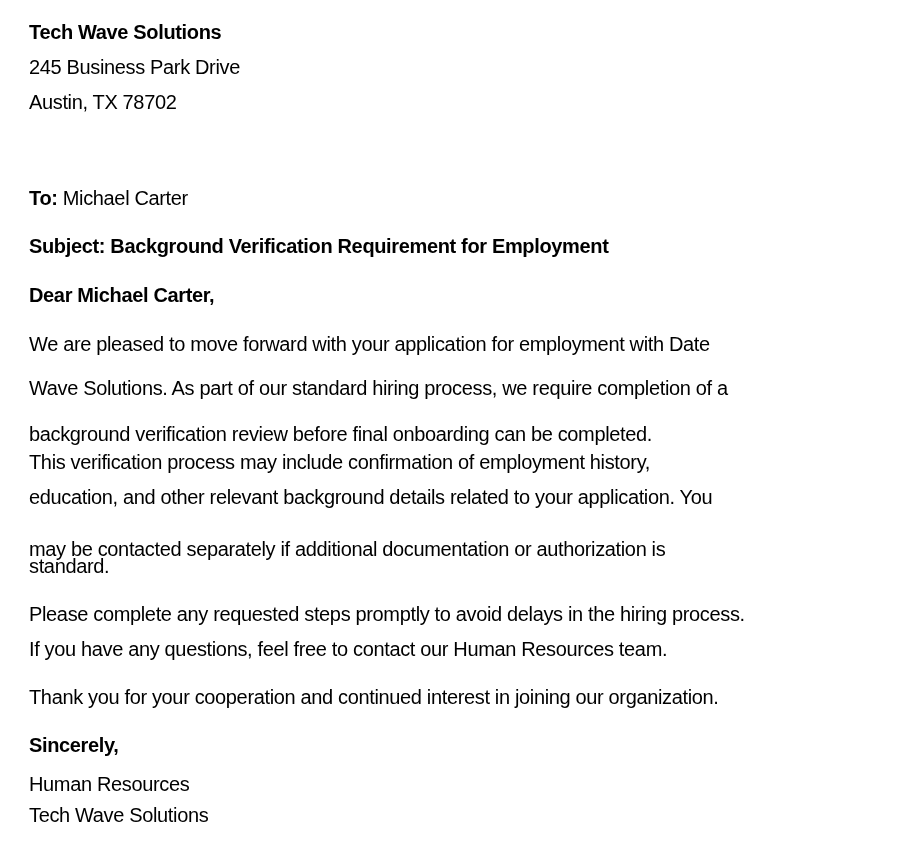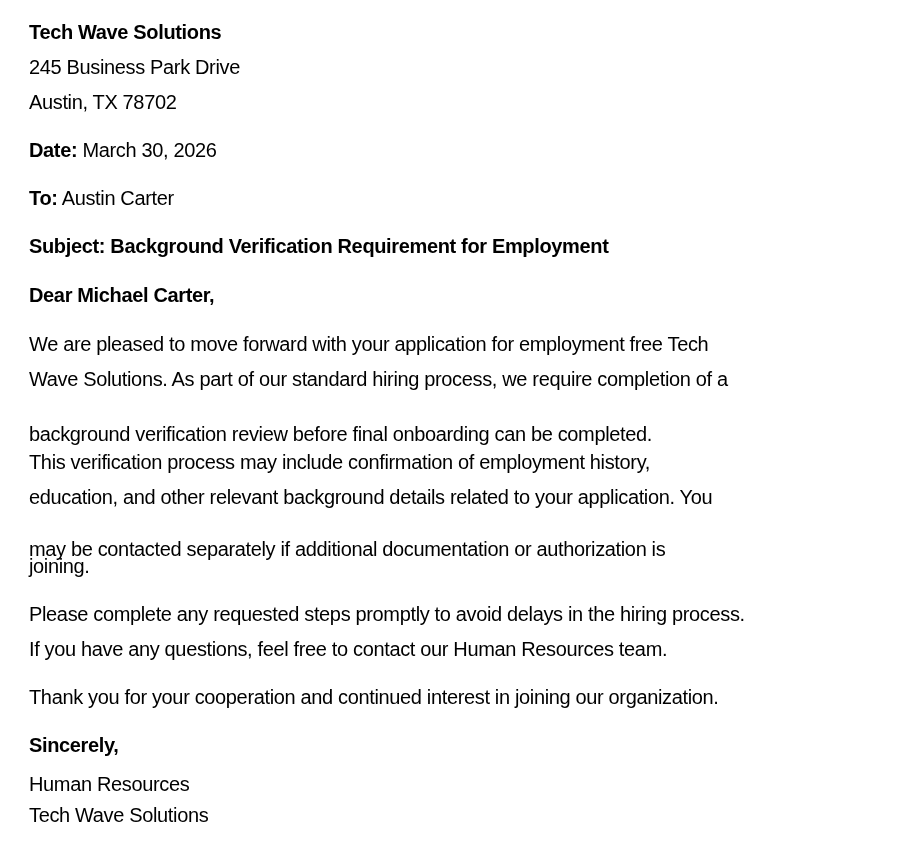--- a/index.html
+++ b/index.html
@@ -33,43 +33,40 @@
 <body>
 
 <div class="page">
 
   <div>
     <div class="line b" style="top:20px">Tech Wave Solutions</div>
     <div class="line" style="top:55px">245 Business Park Drive</div>
     <div class="line" style="top:90px">Austin, TX 78702</div>
   </div>
 
-  <div class="line" style="top:138px">
-    <span class="b">Date:</span><span> March 30, 2026</span>
-  </div>
 
   <div class="line" style="top:186px">
-    <span class="b">To:</span><span> Austin Carter</span>
+    <span class="b">To:</span><span> Michael Carter</span>
   </div>
 
   <div class="line b" style="top:283px">Dear Michael Carter,</div>
 
   <div class="line b" style="top:234px">Subject: Background Verification Requirement for Employment</div>
 
   <div>
-    <div class="line" style="top:332px">We are pleased to move forward with your application for employment free Tech</div>
-    <div class="line" style="top:367px">Wave Solutions. As part of our standard hiring process, we require completion of a</div>
+    <div class="line" style="top:332px">We are pleased to move forward with your application for employment with Date</div>
+    <div class="line" style="top:376px">Wave Solutions. As part of our standard hiring process, we require completion of a</div>
     <div class="line" style="top:422px">background verification review before final onboarding can be completed.</div>
   </div>
 
   <div>
     <div class="line" style="top:450px">This verification process may include confirmation of employment history,</div>
     <div class="line" style="top:485px">education, and other relevant background details related to your application. You</div>
     <div class="line" style="top:537px">may be contacted separately if additional documentation or authorization is</div>
-    <div class="line" style="top:554px">joining.</div>
+    <div class="line" style="top:554px">standard.</div>
   </div>
 
   <div>
     <div class="line" style="top:602px">Please complete any requested steps promptly to avoid delays in the hiring process.</div>
     <div class="line" style="top:637px">If you have any questions, feel free to contact our Human Resources team.</div>
   </div>
 
   <div>
     <div class="line" style="top:685px">Thank you for your cooperation and continued interest in joining our organization.</div>
   </div>

